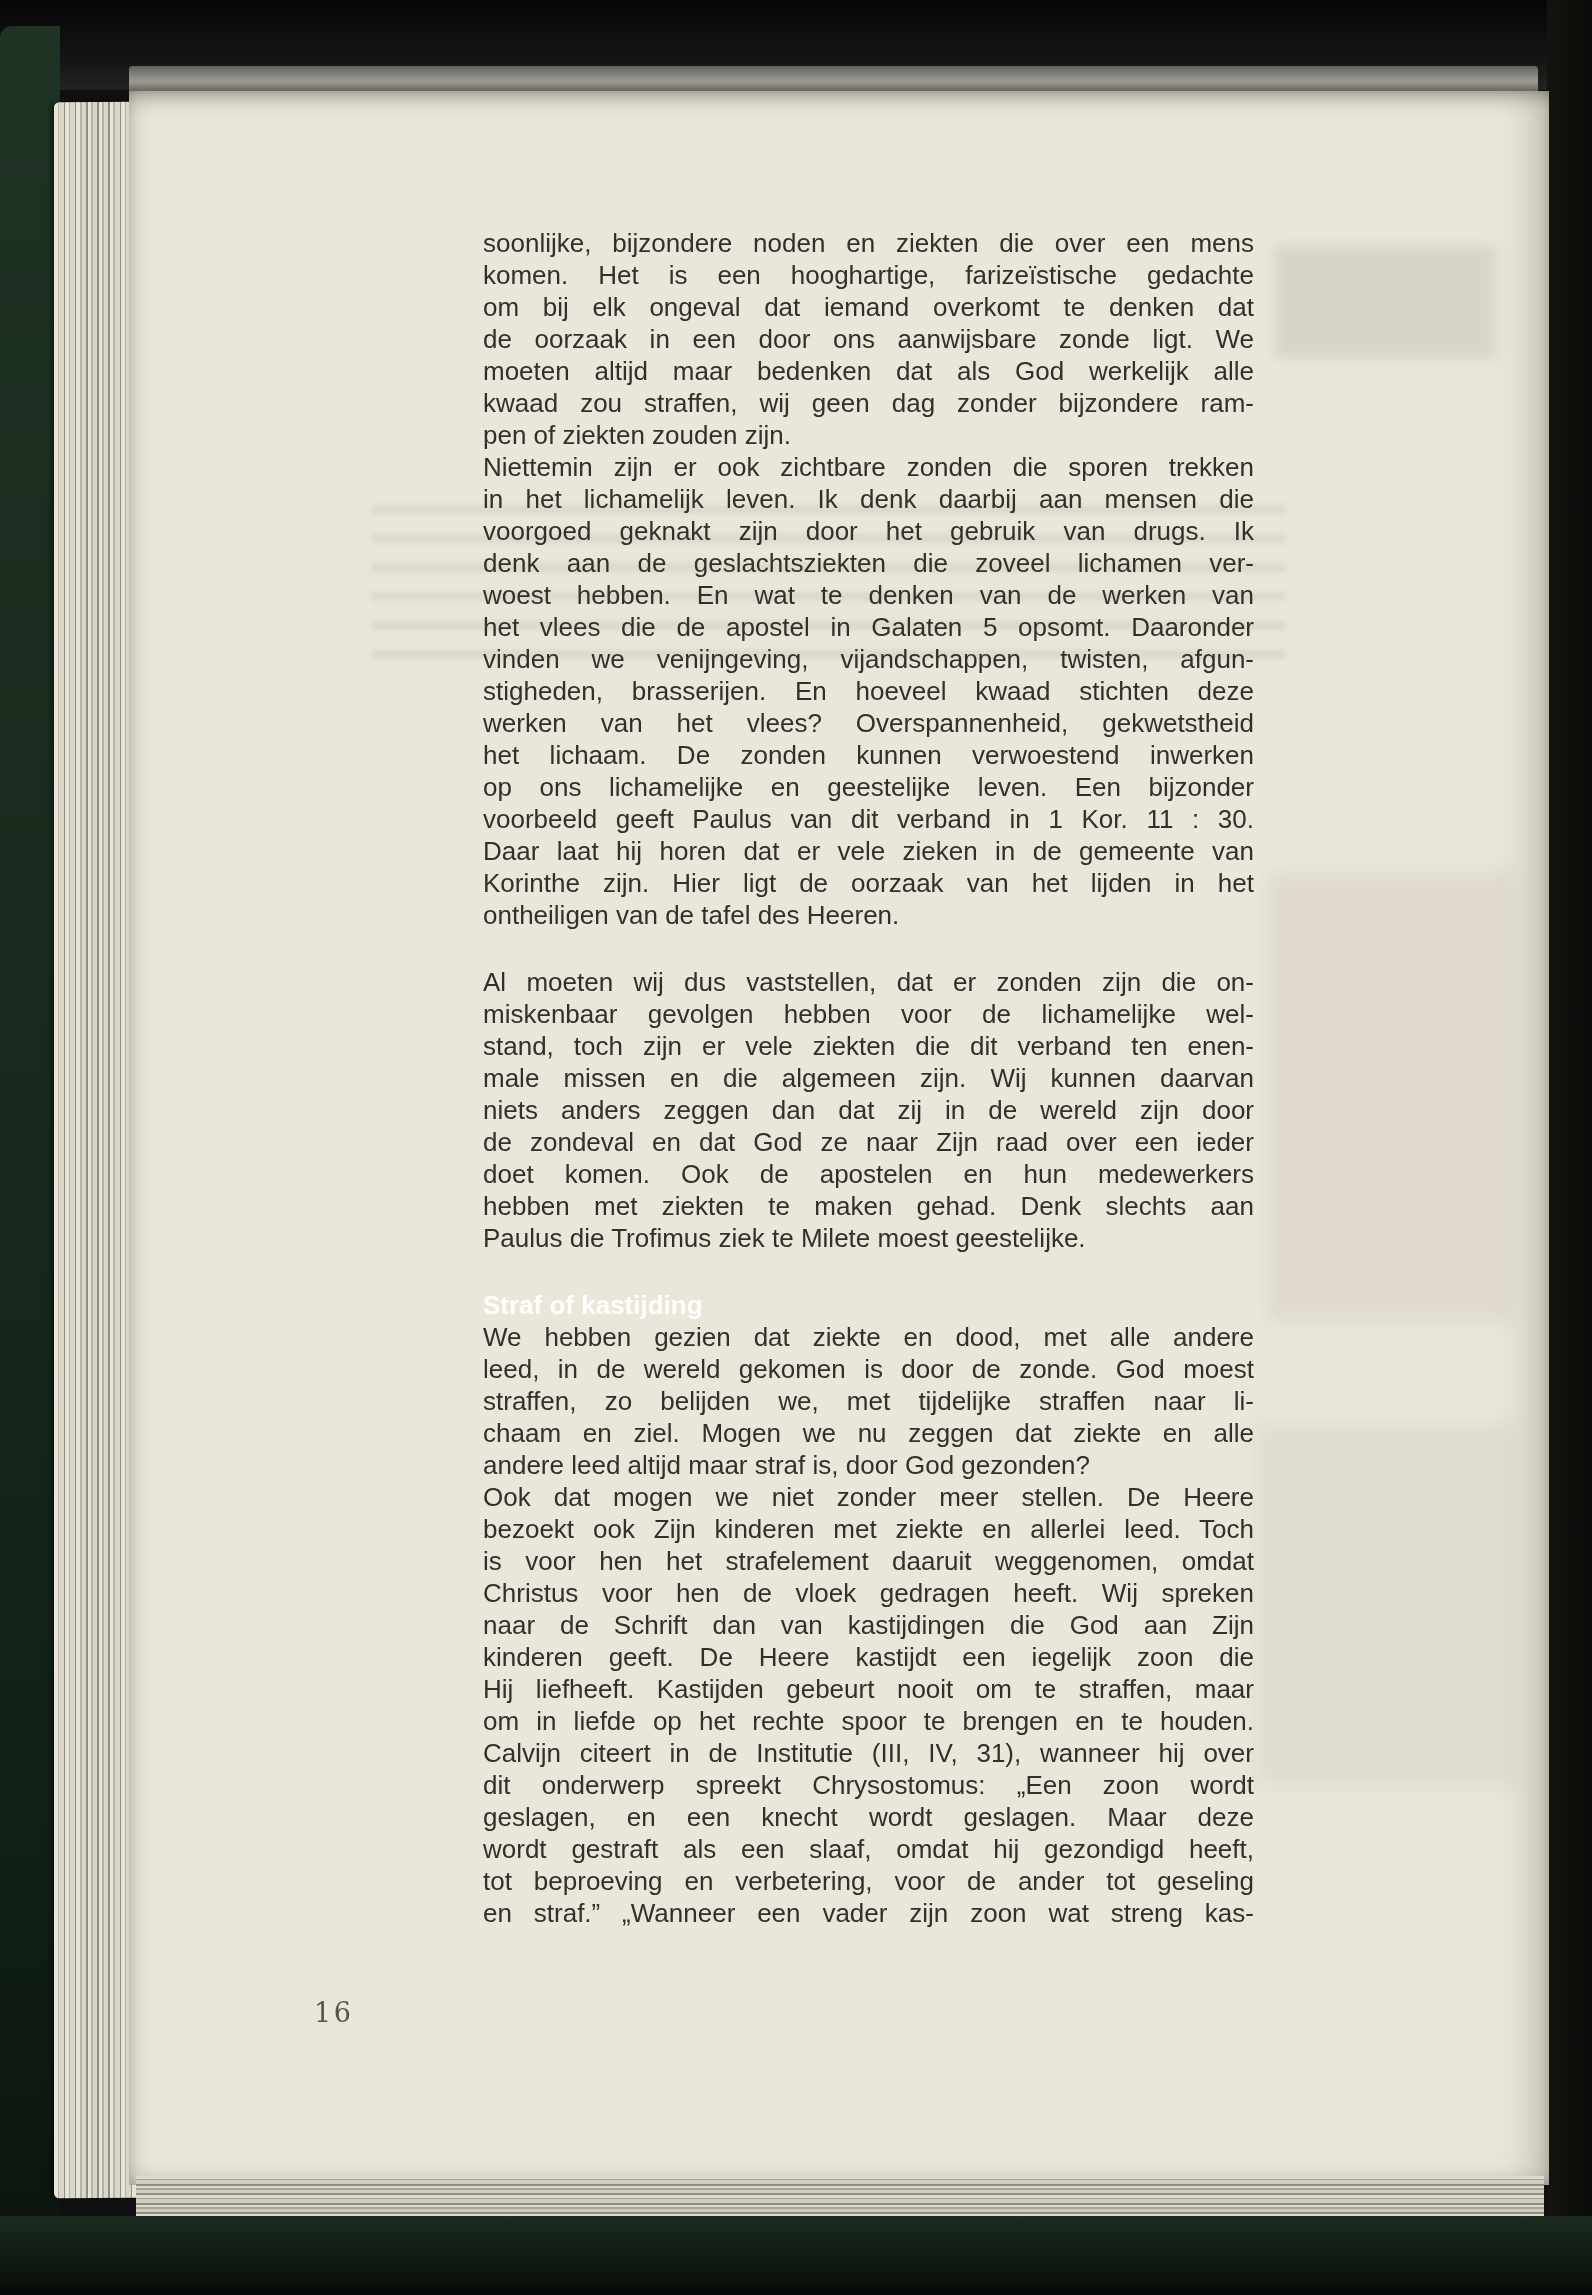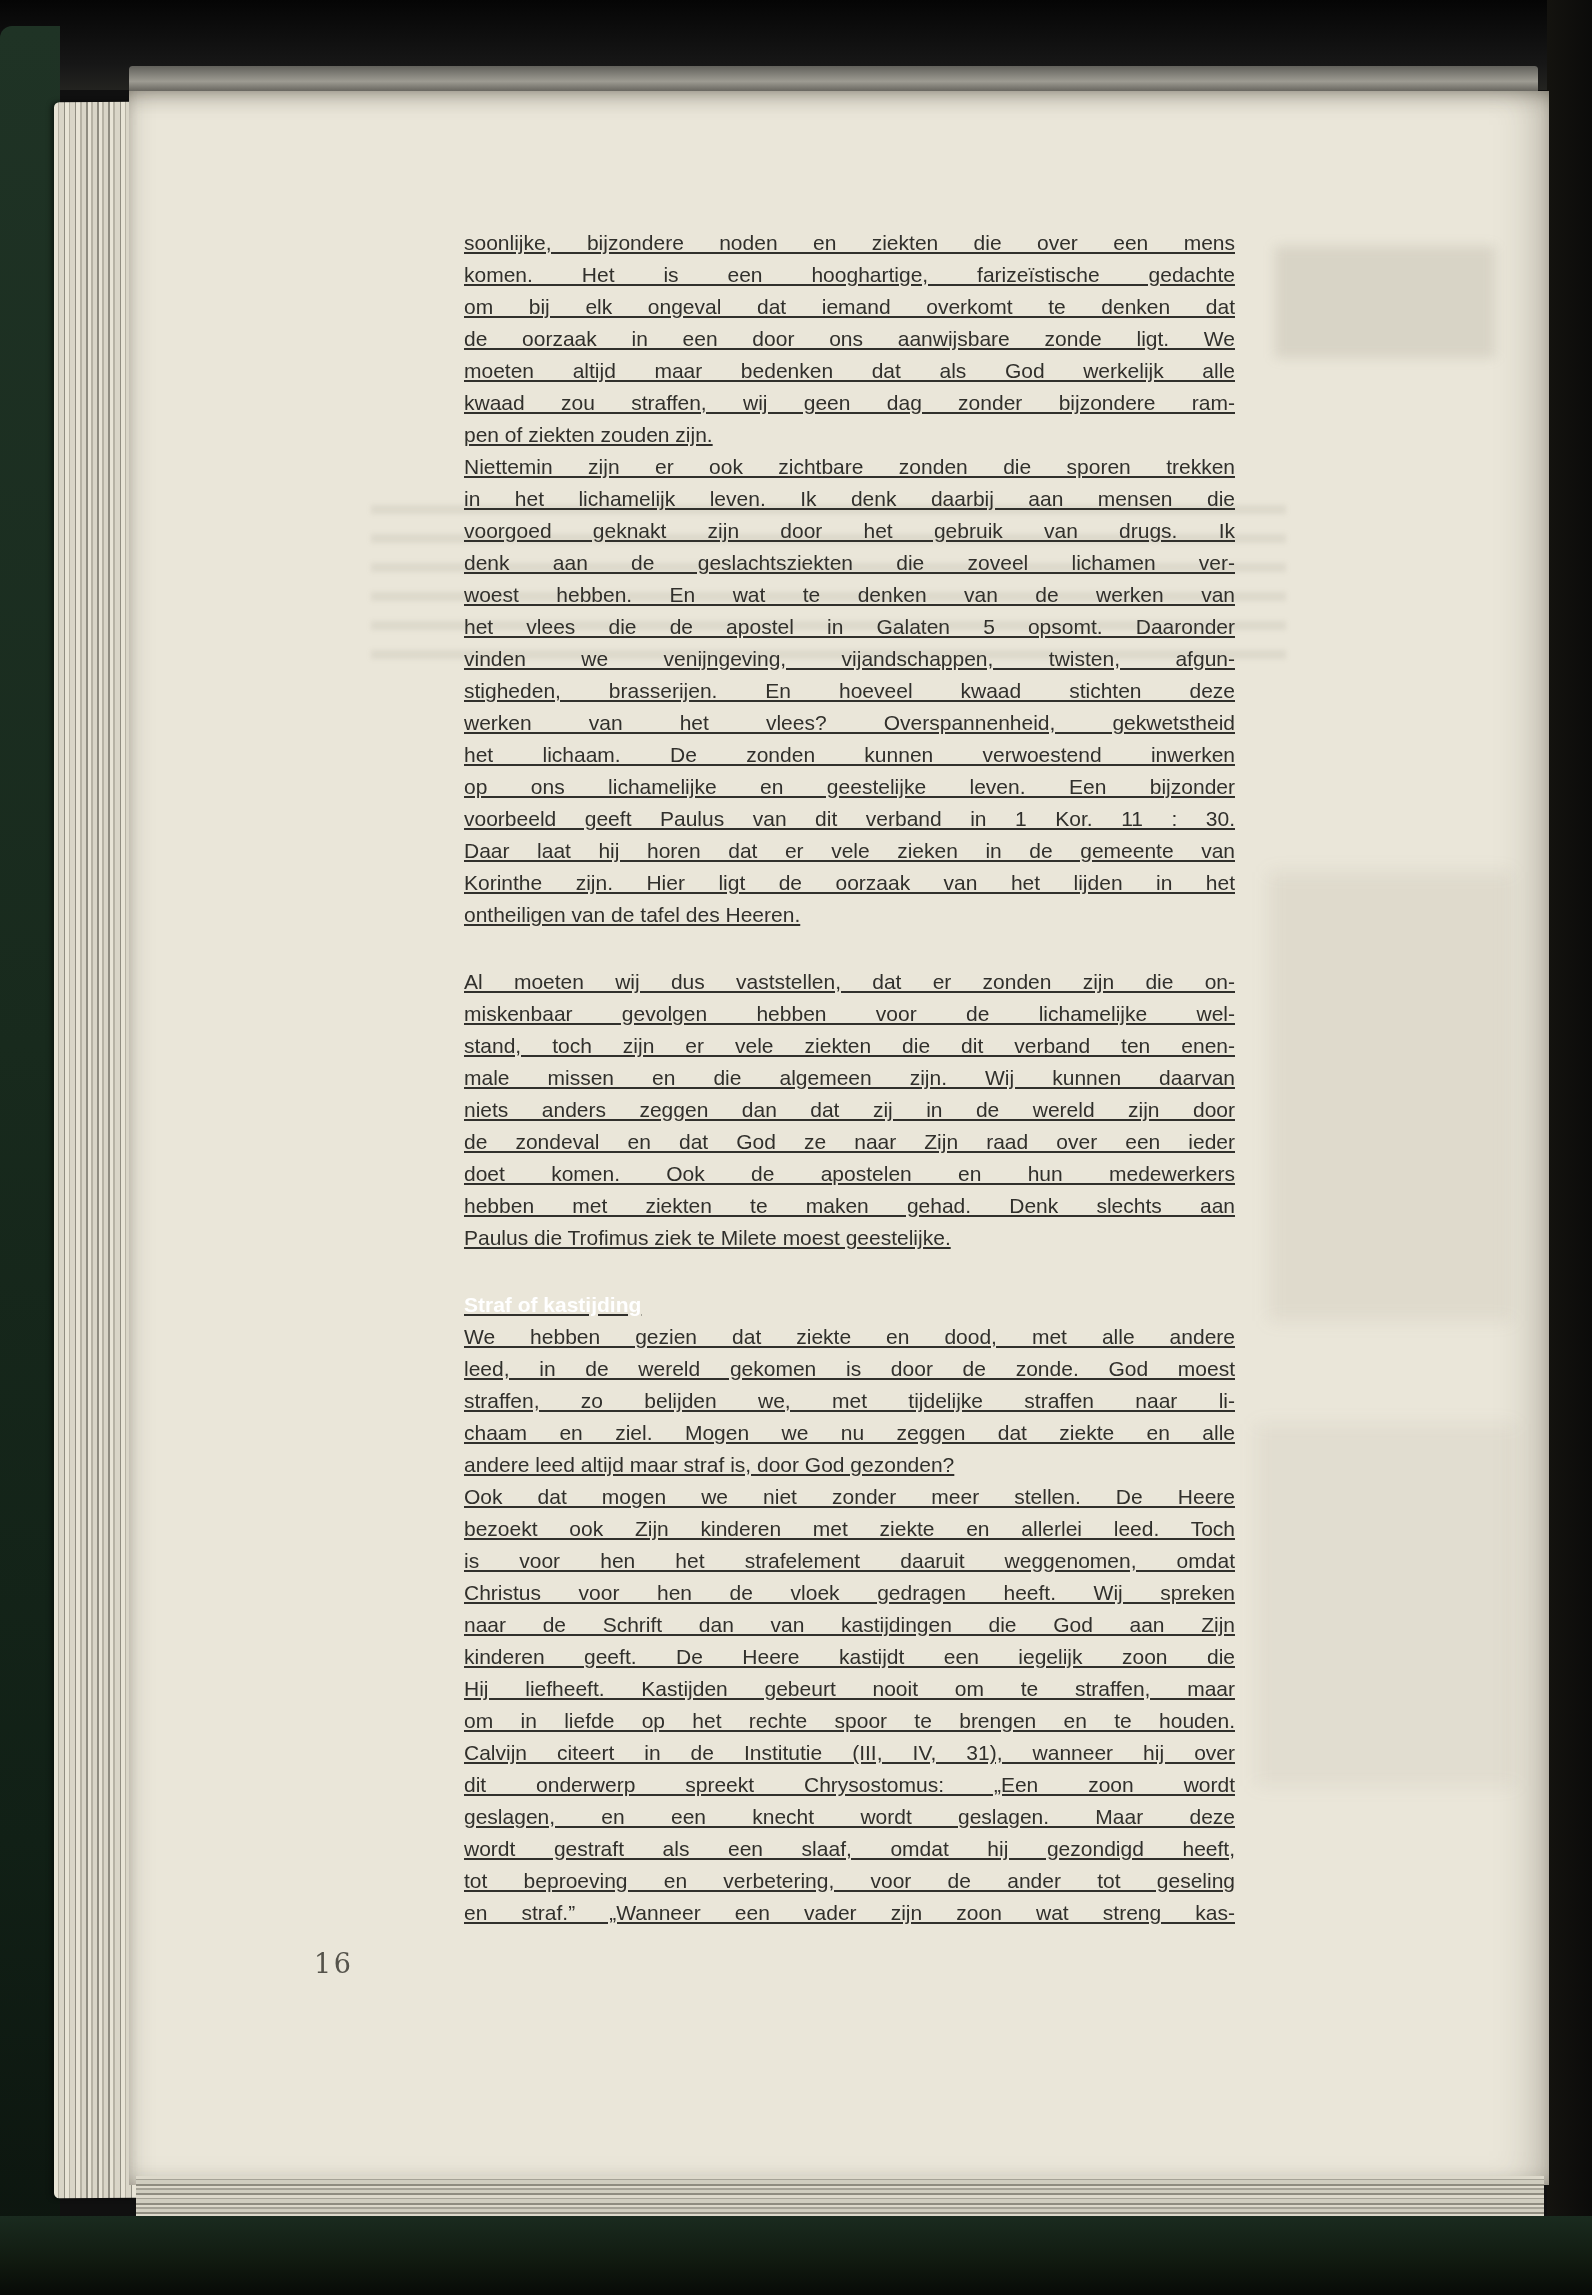--- a/index.html
+++ b/index.html
@@ -35,27 +35,27 @@
       inset 0 -12px 19px -12px rgba(55,50,40,.30);
   }
   
   .ghost { position:absolute; pointer-events:none; }
   .ghost-1 { left:1275px; top:246px; width:220px; height:112px; background:rgba(125,118,100,.16); filter:blur(6px); }
   .ghost-2 { left:371px; top:505px; width:915px; height:164px;
     background:repeating-linear-gradient(180deg,rgba(110,104,88,.10) 0 8.6px,rgba(110,104,88,0) 8.6px 29px); filter:blur(2.6px); }
   .ghost-3 { left:1269px; top:872px; width:242px; height:449px; background:rgba(125,118,100,.10); filter:blur(8.6px); }
   .ghost-4 { left:1256px; top:1424px; width:259px; height:362px; background:rgba(125,118,100,.08); filter:blur(8.6px); }
   
-  .text-column { position:absolute; left:464px; top:227px; width:771px;
-    color:#31302c; font-size:21px; line-height:32px;text-decoration:underline; }
+  .text-column { position:absolute; left:483px; top:227px; width:771px;
+    color:#31302c; font-size:26px; line-height:32px; }
   .line { text-align:justify; text-align-last:justify; height:32px; overflow:hidden; }
   .line.para-end { text-align-last:left; }
   .spacer { height:35px; }
   .heading { font-weight:bold; height:32px; color:#ffffff; }
-  .page-number { position:absolute; left:314px; top:1948px;
+  .page-number { position:absolute; left:314px; top:1997px;
     font-family:"DejaVu Serif", serif; font-size:27px; letter-spacing:2.6px; color:#55534b; }
 </style>
 </head>
 <body>
 
 <div class="canvas">
   <div class="top-dark"></div>
   <div class="right-dark"></div>
   <div class="cover-left"></div>
   <div class="top-edge-strip"></div>

